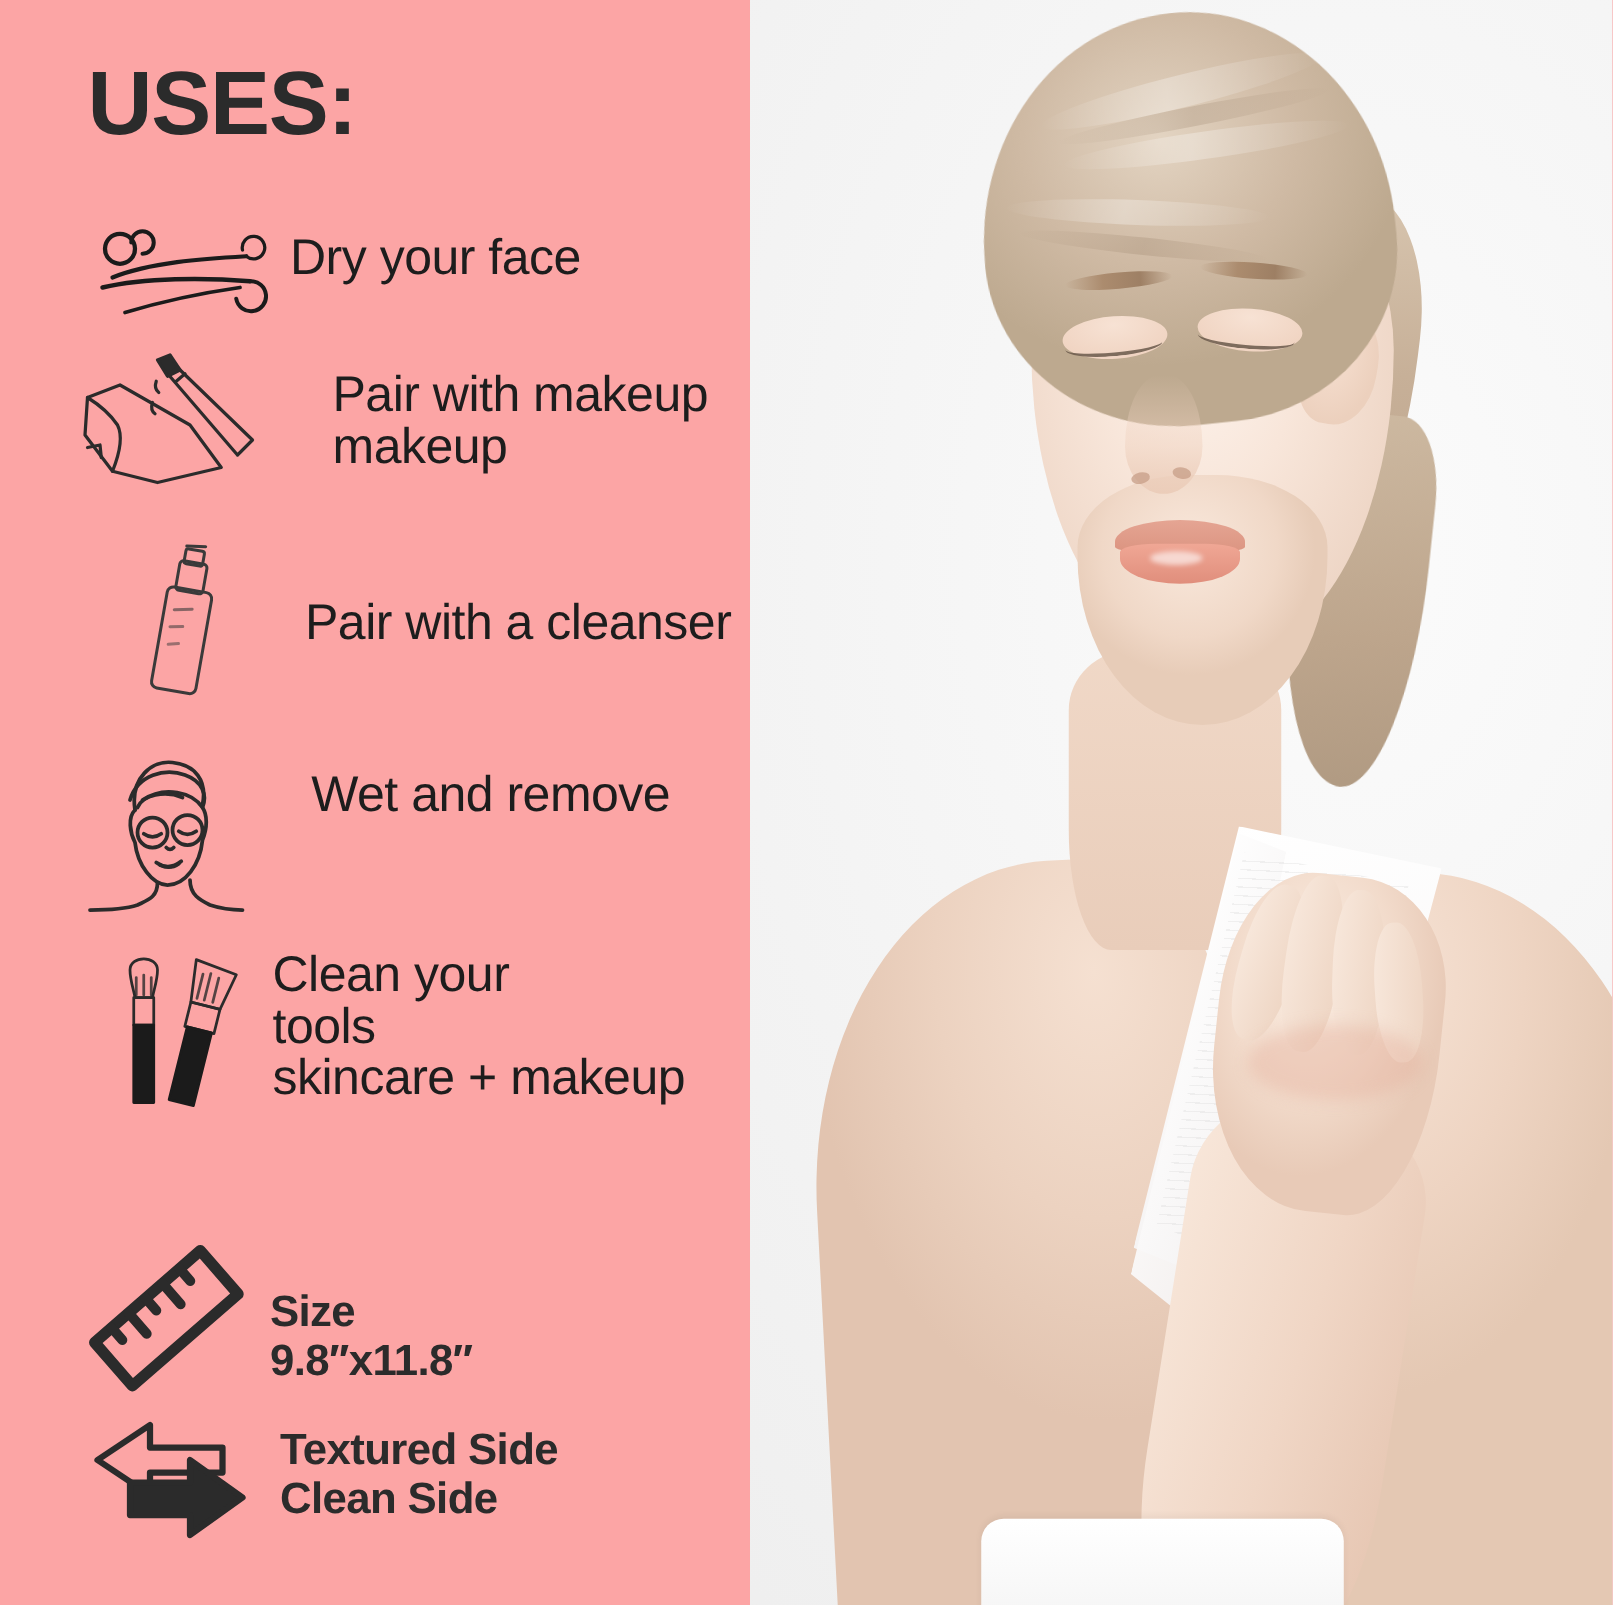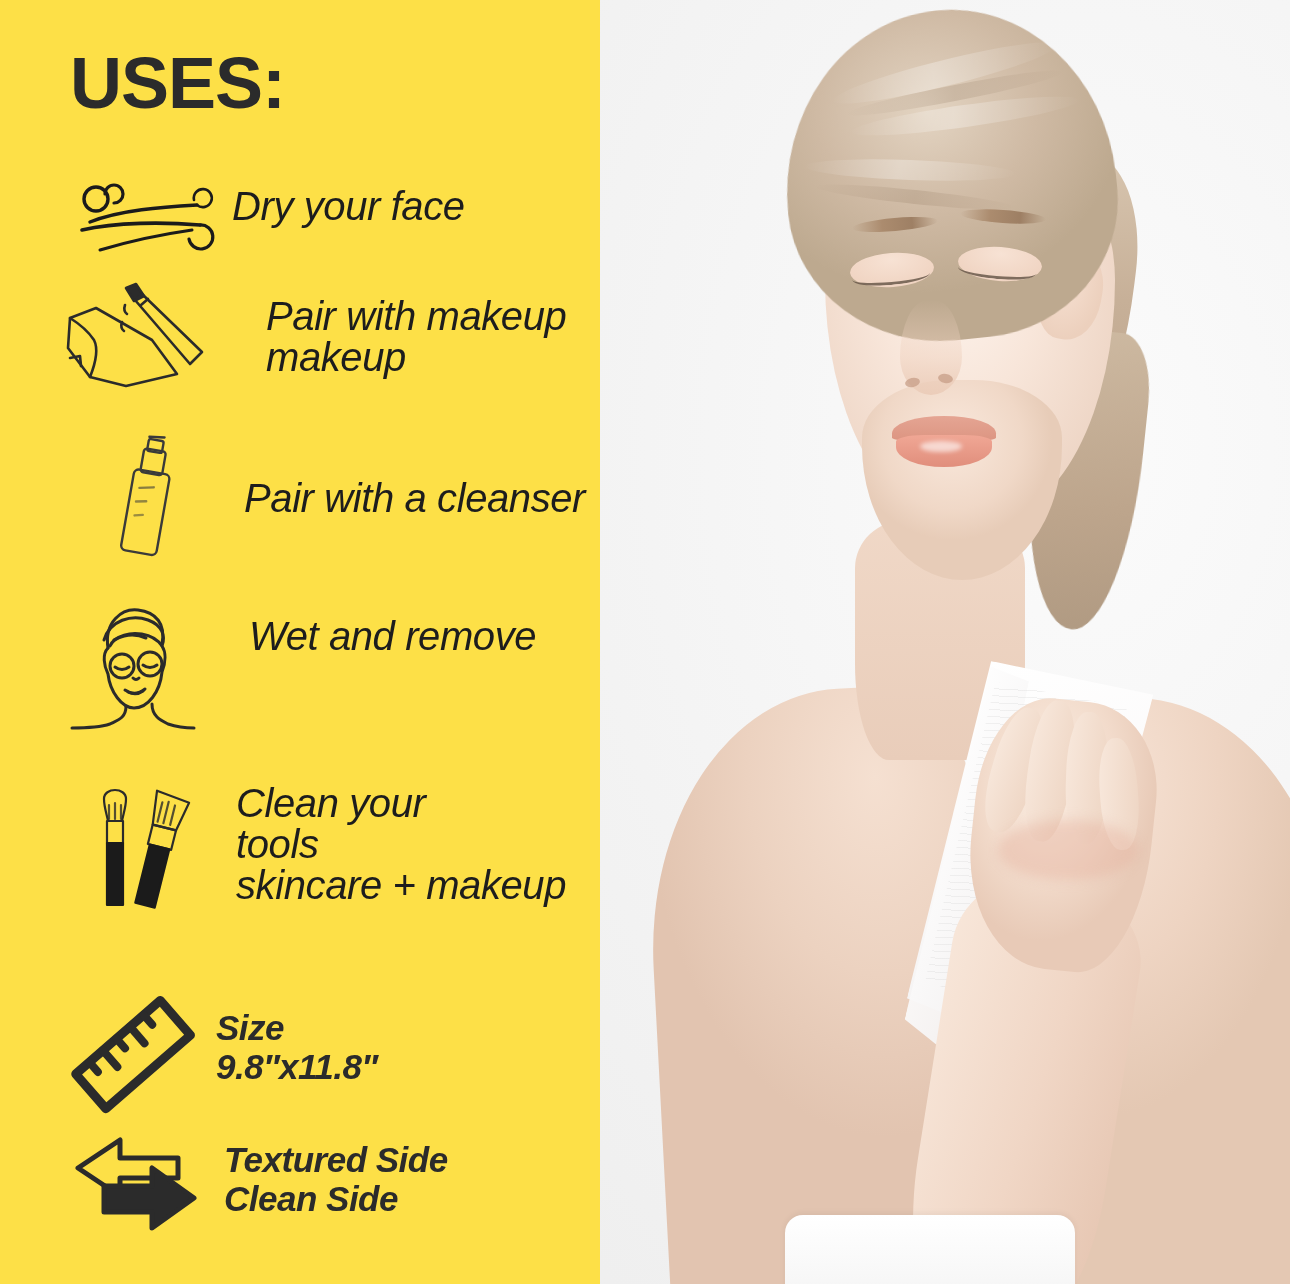--- a/index.html
+++ b/index.html
@@ -3,21 +3,21 @@
 <meta charset="utf-8">
 <style>
   html,body{margin:0;padding:0;}
   body{
     width:1290px;height:1284px;
     background:#f1f1f1;
     font-family:"Liberation Sans", sans-serif;
     overflow:hidden;
     position:relative;
   }
-  .canvas{position:relative;width:1290px;height:1284px;background:#fde047;overflow:hidden;}
+  .canvas{position:relative;width:1290px;height:1284px;background:#fca5a5;overflow:hidden;}
 
   
   .photo{
     position:absolute;left:600px;top:0;width:690px;height:1284px;
     overflow:hidden;
   }
   .photo-bg{position:absolute;inset:0;background:
       radial-gradient(120% 90% at 70% 35%, #fbfbfb 0%, #f3f3f3 60%, #eeeeee 100%);}
 
   
@@ -210,21 +210,20 @@
     letter-spacing:-1px;line-height:1;
     font-family:"Liberation Sans", sans-serif;
   }
 
   .item{position:absolute;display:flex;align-items:flex-start;}
   .ico{position:relative;flex:0 0 auto;}
   .itxt{
     font-size:40px;font-weight:400;color:#1d1d1d;line-height:1.02;
     letter-spacing:-.4px;
     font-family:"Liberation Sans", sans-serif;
-    font-style:italic;
   }
   .itxt.bold{font-weight:bold;font-size:35px;line-height:1.12;letter-spacing:-.5px;color:#2b2b2b;}
 
   svg{display:block;overflow:visible;}
 </style>
 </head>
 <body>
 
 <div class="canvas">
 
@@ -356,21 +355,21 @@
           <path d="M56 106 C56 118 48 120 40 124 C28 128 10 128 2 128"></path>
           <path d="M82 104 C82 116 90 120 98 124 C110 128 122 128 124 128"></path>
         </g>
       </svg>
     </div>
     <div style="margin-left:18px;margin-top:16px;">
       <div class="itxt">Wet and remove</div>
     </div>
   </div>
 
-  <div class="item" style="left:86px;top:775px;gap:18px;">
+  <div class="item" style="left:86px;top:752px;">
     <div class="ico">
       <svg width="112" height="135" viewBox="0 0 112 135">
         <g stroke="#2b2b2b" stroke-width="2.2" stroke-linejoin="round" stroke-linecap="round">
 
           <path d="M18 24 C18 12 40 12 40 24 C40 32 37 40 36 46 L22 46 C21 40 18 32 18 24 Z" fill="none"></path>
           <path d="M23 30 v14 M29 28 v16 M35 30 v14" fill="none" opacity=".8"></path>
           <rect x="21" y="46" width="16" height="22" fill="none"></rect>
           <rect x="21" y="68" width="16" height="62" fill="#1b1b1b" stroke="#1b1b1b"></rect>
 
           <g transform="rotate(14 74 70)">
@@ -397,21 +396,21 @@
           <g stroke="#2b2b2b" stroke-width="8" stroke-linecap="round">
             <path d="M24 32 v13"></path>
             <path d="M42 32 v22"></path>
             <path d="M60 32 v13"></path>
             <path d="M78 32 v22"></path>
             <path d="M96 32 v13"></path>
           </g>
         </g>
       </svg>
     </div>
-    <div style="margin-left:22px;margin-top:8px;">
+    <div style="margin-left:22px;margin-top:30px;">
       <div class="itxt bold">Size</div>
       <div class="itxt bold">9.8′′x11.8′′</div>
     </div>
   </div>
 
   <div class="item" style="left:70px;top:1132px;">
     <div class="ico">
       <svg width="132" height="100" viewBox="0 0 132 100">
 
         <path d="M50 8 L50 26 L108 26 L108 46 L50 46 L50 64 L8 36 Z" fill="none" stroke="#2b2b2b" stroke-width="5" stroke-linejoin="round"></path>

